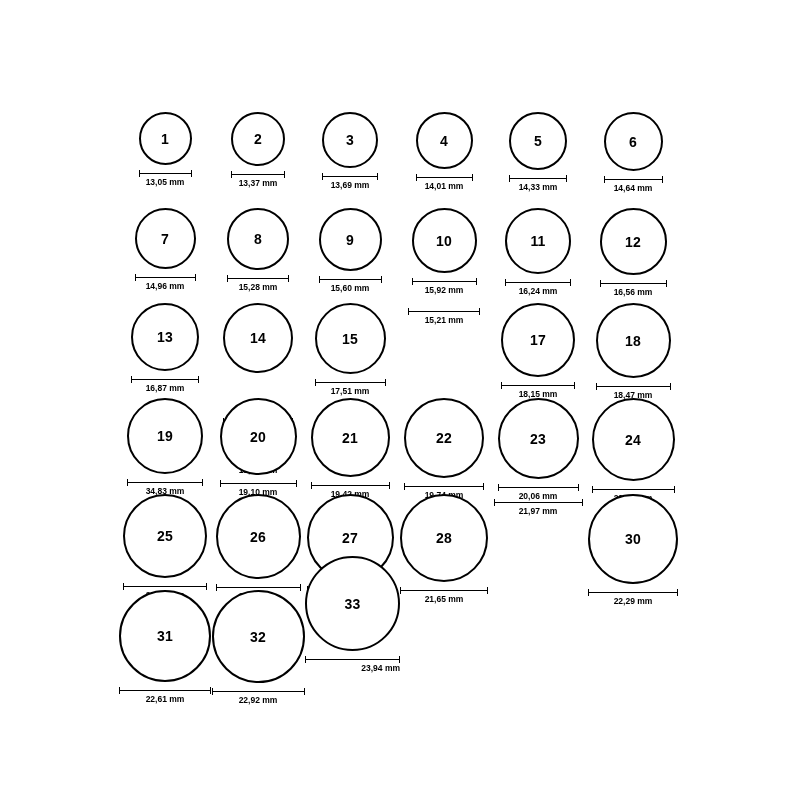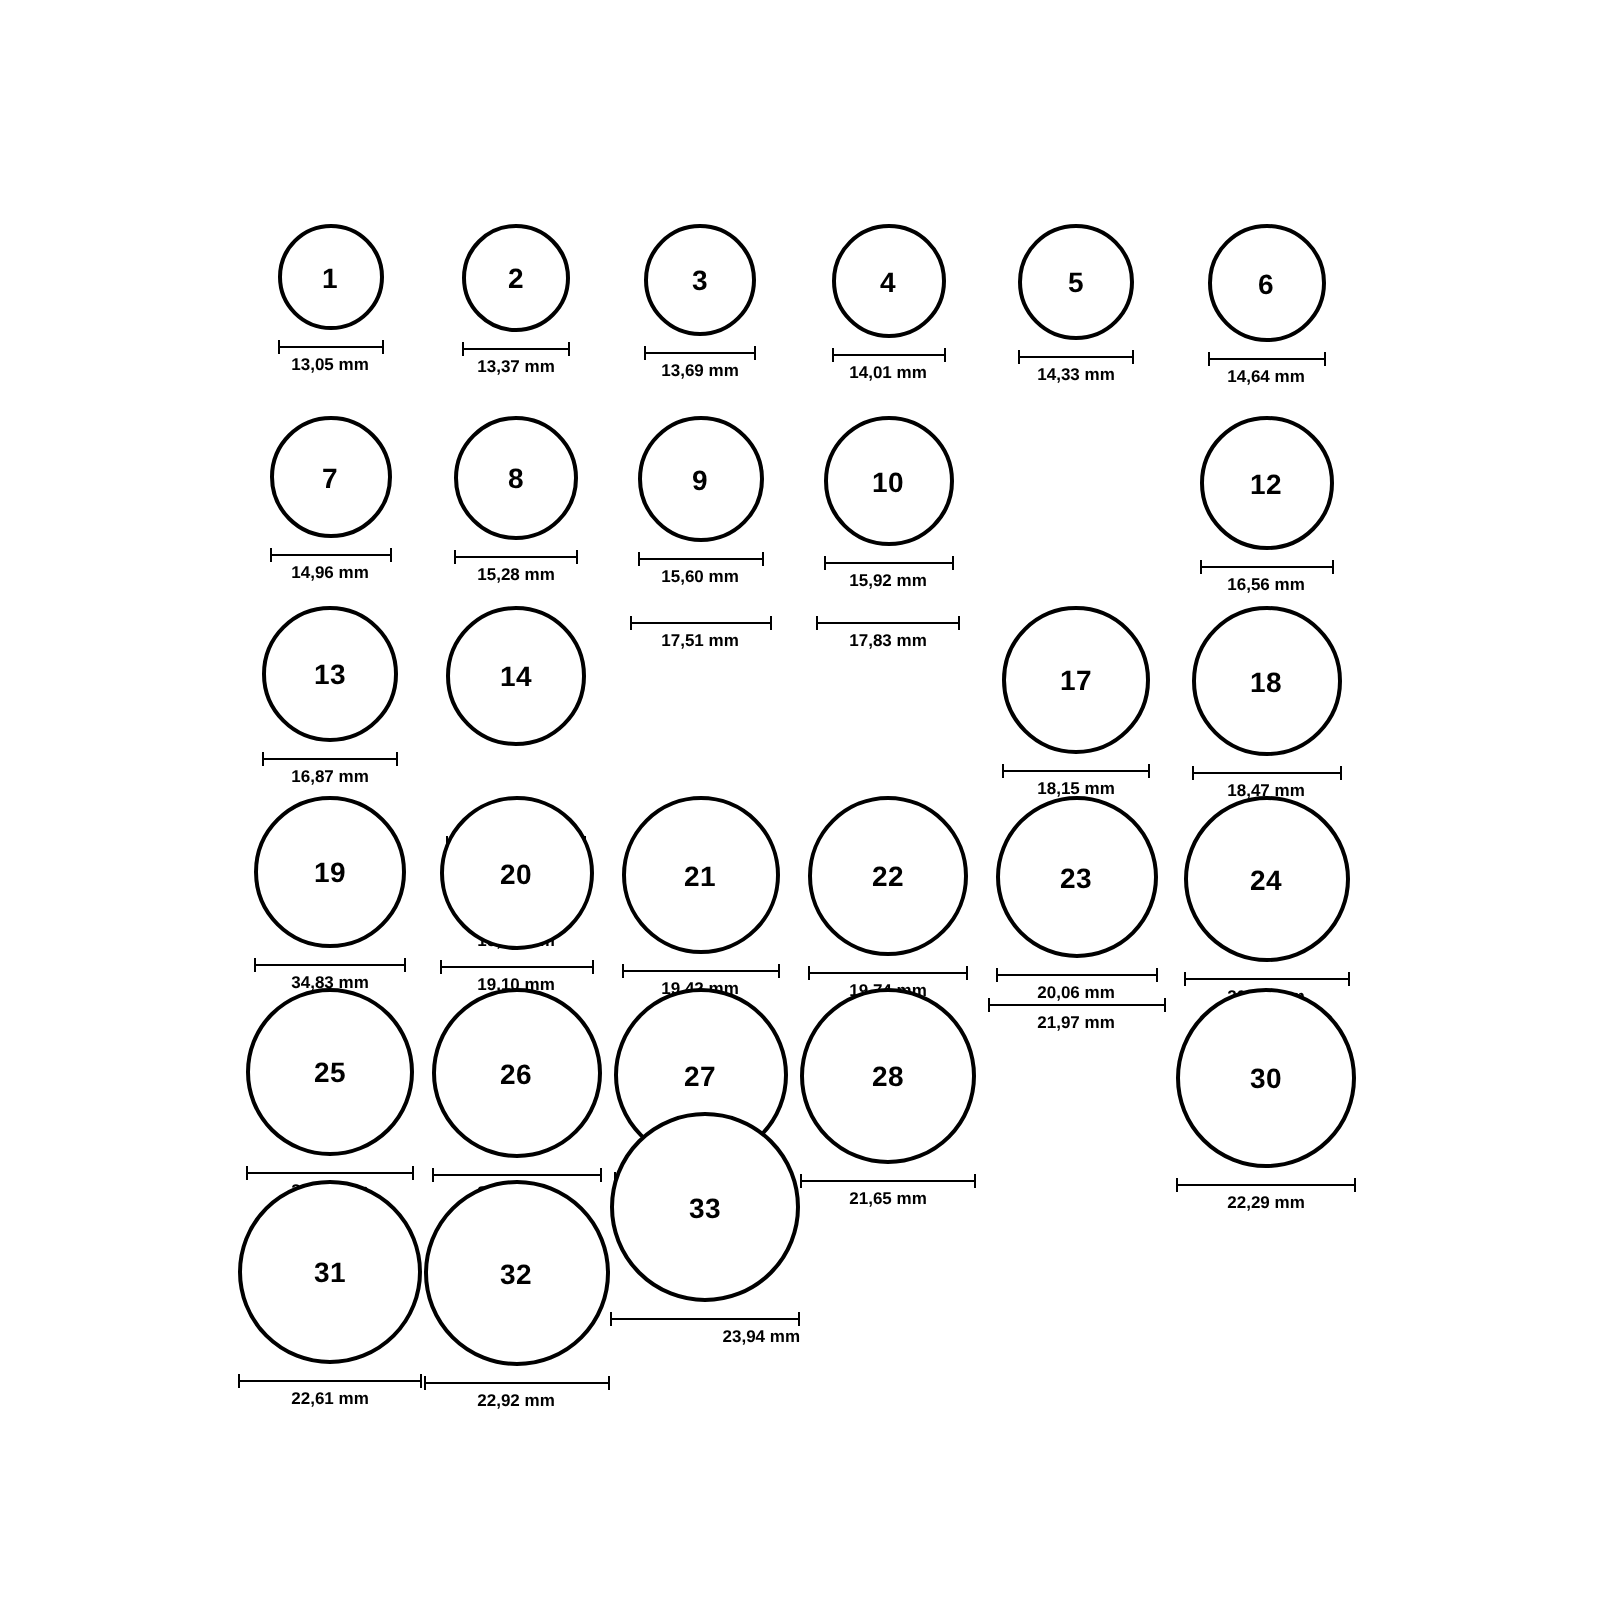--- a/index.html
+++ b/index.html
@@ -190,20 +190,31 @@
         <div class="ring" style="width: 65px; height: 65px;">
           <span class="ring-number">10</span>
         </div>
         <div class="measure" style="width: 65px;">
           <div class="bar"></div>
           <div class="tick-left"></div>
           <div class="tick-right"></div>
         </div>
         <div class="mm-label">15,92 mm</div>
       </div>
+      <div class="cell" style="left: 488px; top: 208px; width: 100px;">
+        <div class="ring" style="width: 66px; height: 66px;">
+          <span class="ring-number">11</span>
+        </div>
+        <div class="measure" style="width: 66px;">
+          <div class="bar"></div>
+          <div class="tick-left"></div>
+          <div class="tick-right"></div>
+        </div>
+        <div class="mm-label">16,24 mm</div>
+      </div>
       <div class="cell" style="left: 583px; top: 208px; width: 100px;">
         <div class="ring" style="width: 67px; height: 67px;">
           <span class="ring-number">12</span>
         </div>
         <div class="measure" style="width: 67px;">
           <div class="bar"></div>
           <div class="tick-left"></div>
           <div class="tick-right"></div>
         </div>
         <div class="mm-label">16,56 mm</div>
@@ -224,34 +235,37 @@
           <span class="ring-number">14</span>
         </div>
         <div class="measure" style="width: 70px;">
           <div class="bar"></div>
           <div class="tick-left"></div>
           <div class="tick-right"></div>
         </div>
         <div class="mm-label">19,85 mm</div>
       </div>
       <div class="cell" style="left: 300px; top: 303px; width: 100px;">
+        <div class="ring" style="width: 71px; height: 71px;">
+          <span class="ring-number">15</span>
+        </div>
         <div class="measure" style="width: 71px;">
           <div class="bar"></div>
           <div class="tick-left"></div>
           <div class="tick-right"></div>
         </div>
         <div class="mm-label">17,51 mm</div>
       </div>
       <div class="cell" style="left: 394px; top: 303px; width: 100px;">
         <div class="measure" style="width: 72px;">
           <div class="bar"></div>
           <div class="tick-left"></div>
           <div class="tick-right"></div>
         </div>
-        <div class="mm-label">17,83 mm</div>
+        <div class="mm-label">15,21 mm</div>
       </div>
       <div class="cell" style="left: 488px; top: 303px; width: 100px;">
         <div class="ring" style="width: 74px; height: 74px;">
           <span class="ring-number">17</span>
         </div>
         <div class="measure" style="width: 74px;">
           <div class="bar"></div>
           <div class="tick-left"></div>
           <div class="tick-right"></div>
         </div>

